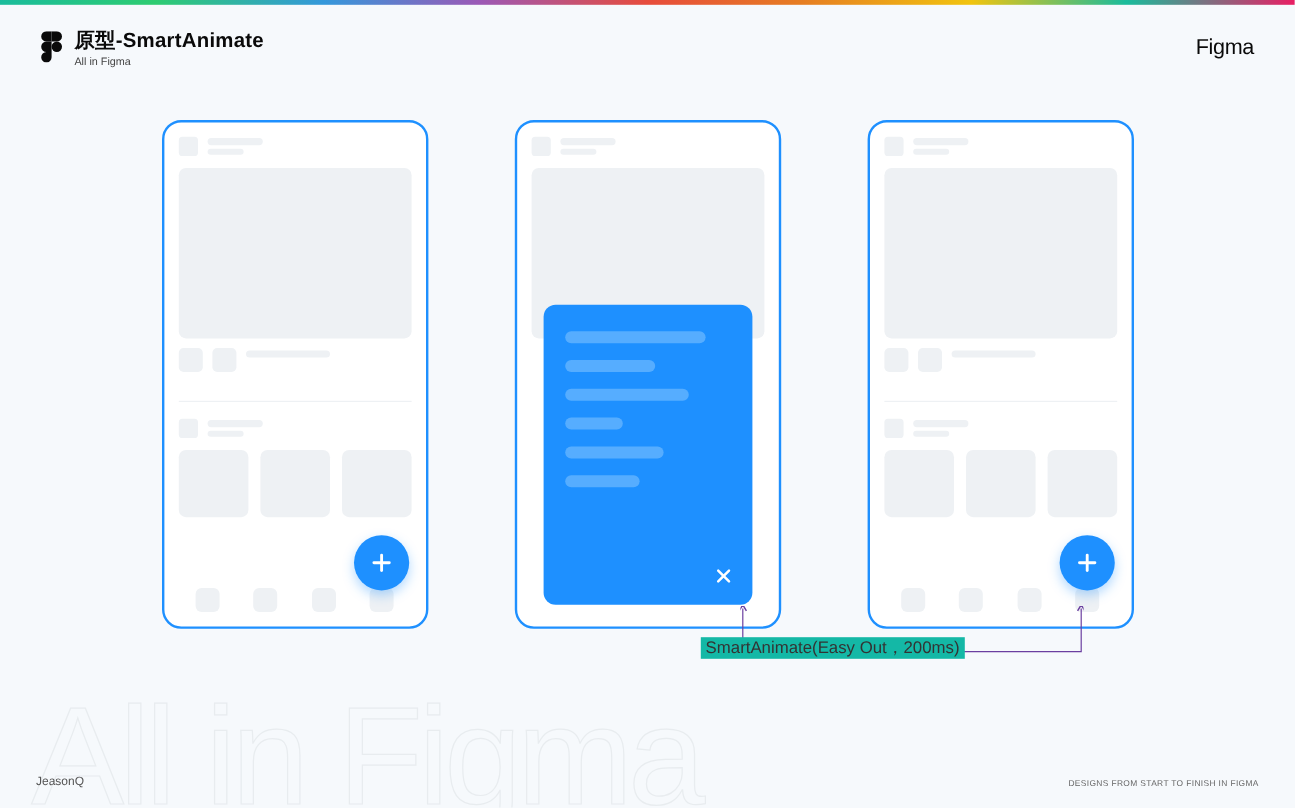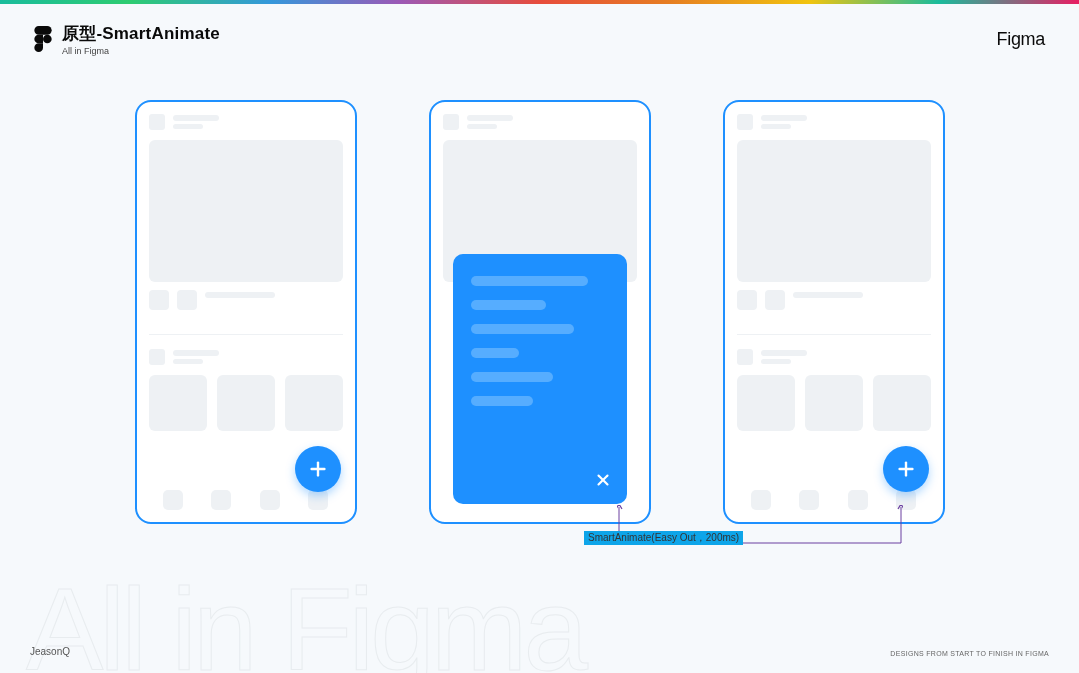--- a/index.html
+++ b/index.html
@@ -82,21 +82,21 @@
   .sheet .close svg { stroke: #fff; }
 
   .connector {
     position: absolute;
     left: 617px; top: 505px;
     width: 286px; height: 45px;
     pointer-events: none;
   }
   .conn-label {
     position: absolute; left: 584px; top: 531px;
-    font-size: 10px; color: #333; background: #0ea5e9; padding: 0 4px;
+    font-size: 14px; color: #333; background: #14b8a6; padding: 0 4px;
   }
 
   .watermark {
     position: absolute; left: 0; right: 0; bottom: -24px;
     font-size: 116px; font-weight: 500; letter-spacing: -4px;
     color: #f6f9fc;
     -webkit-text-stroke: 1px #e8ecef;
     white-space: nowrap; padding-left: 26px;
     pointer-events: none;
   }

